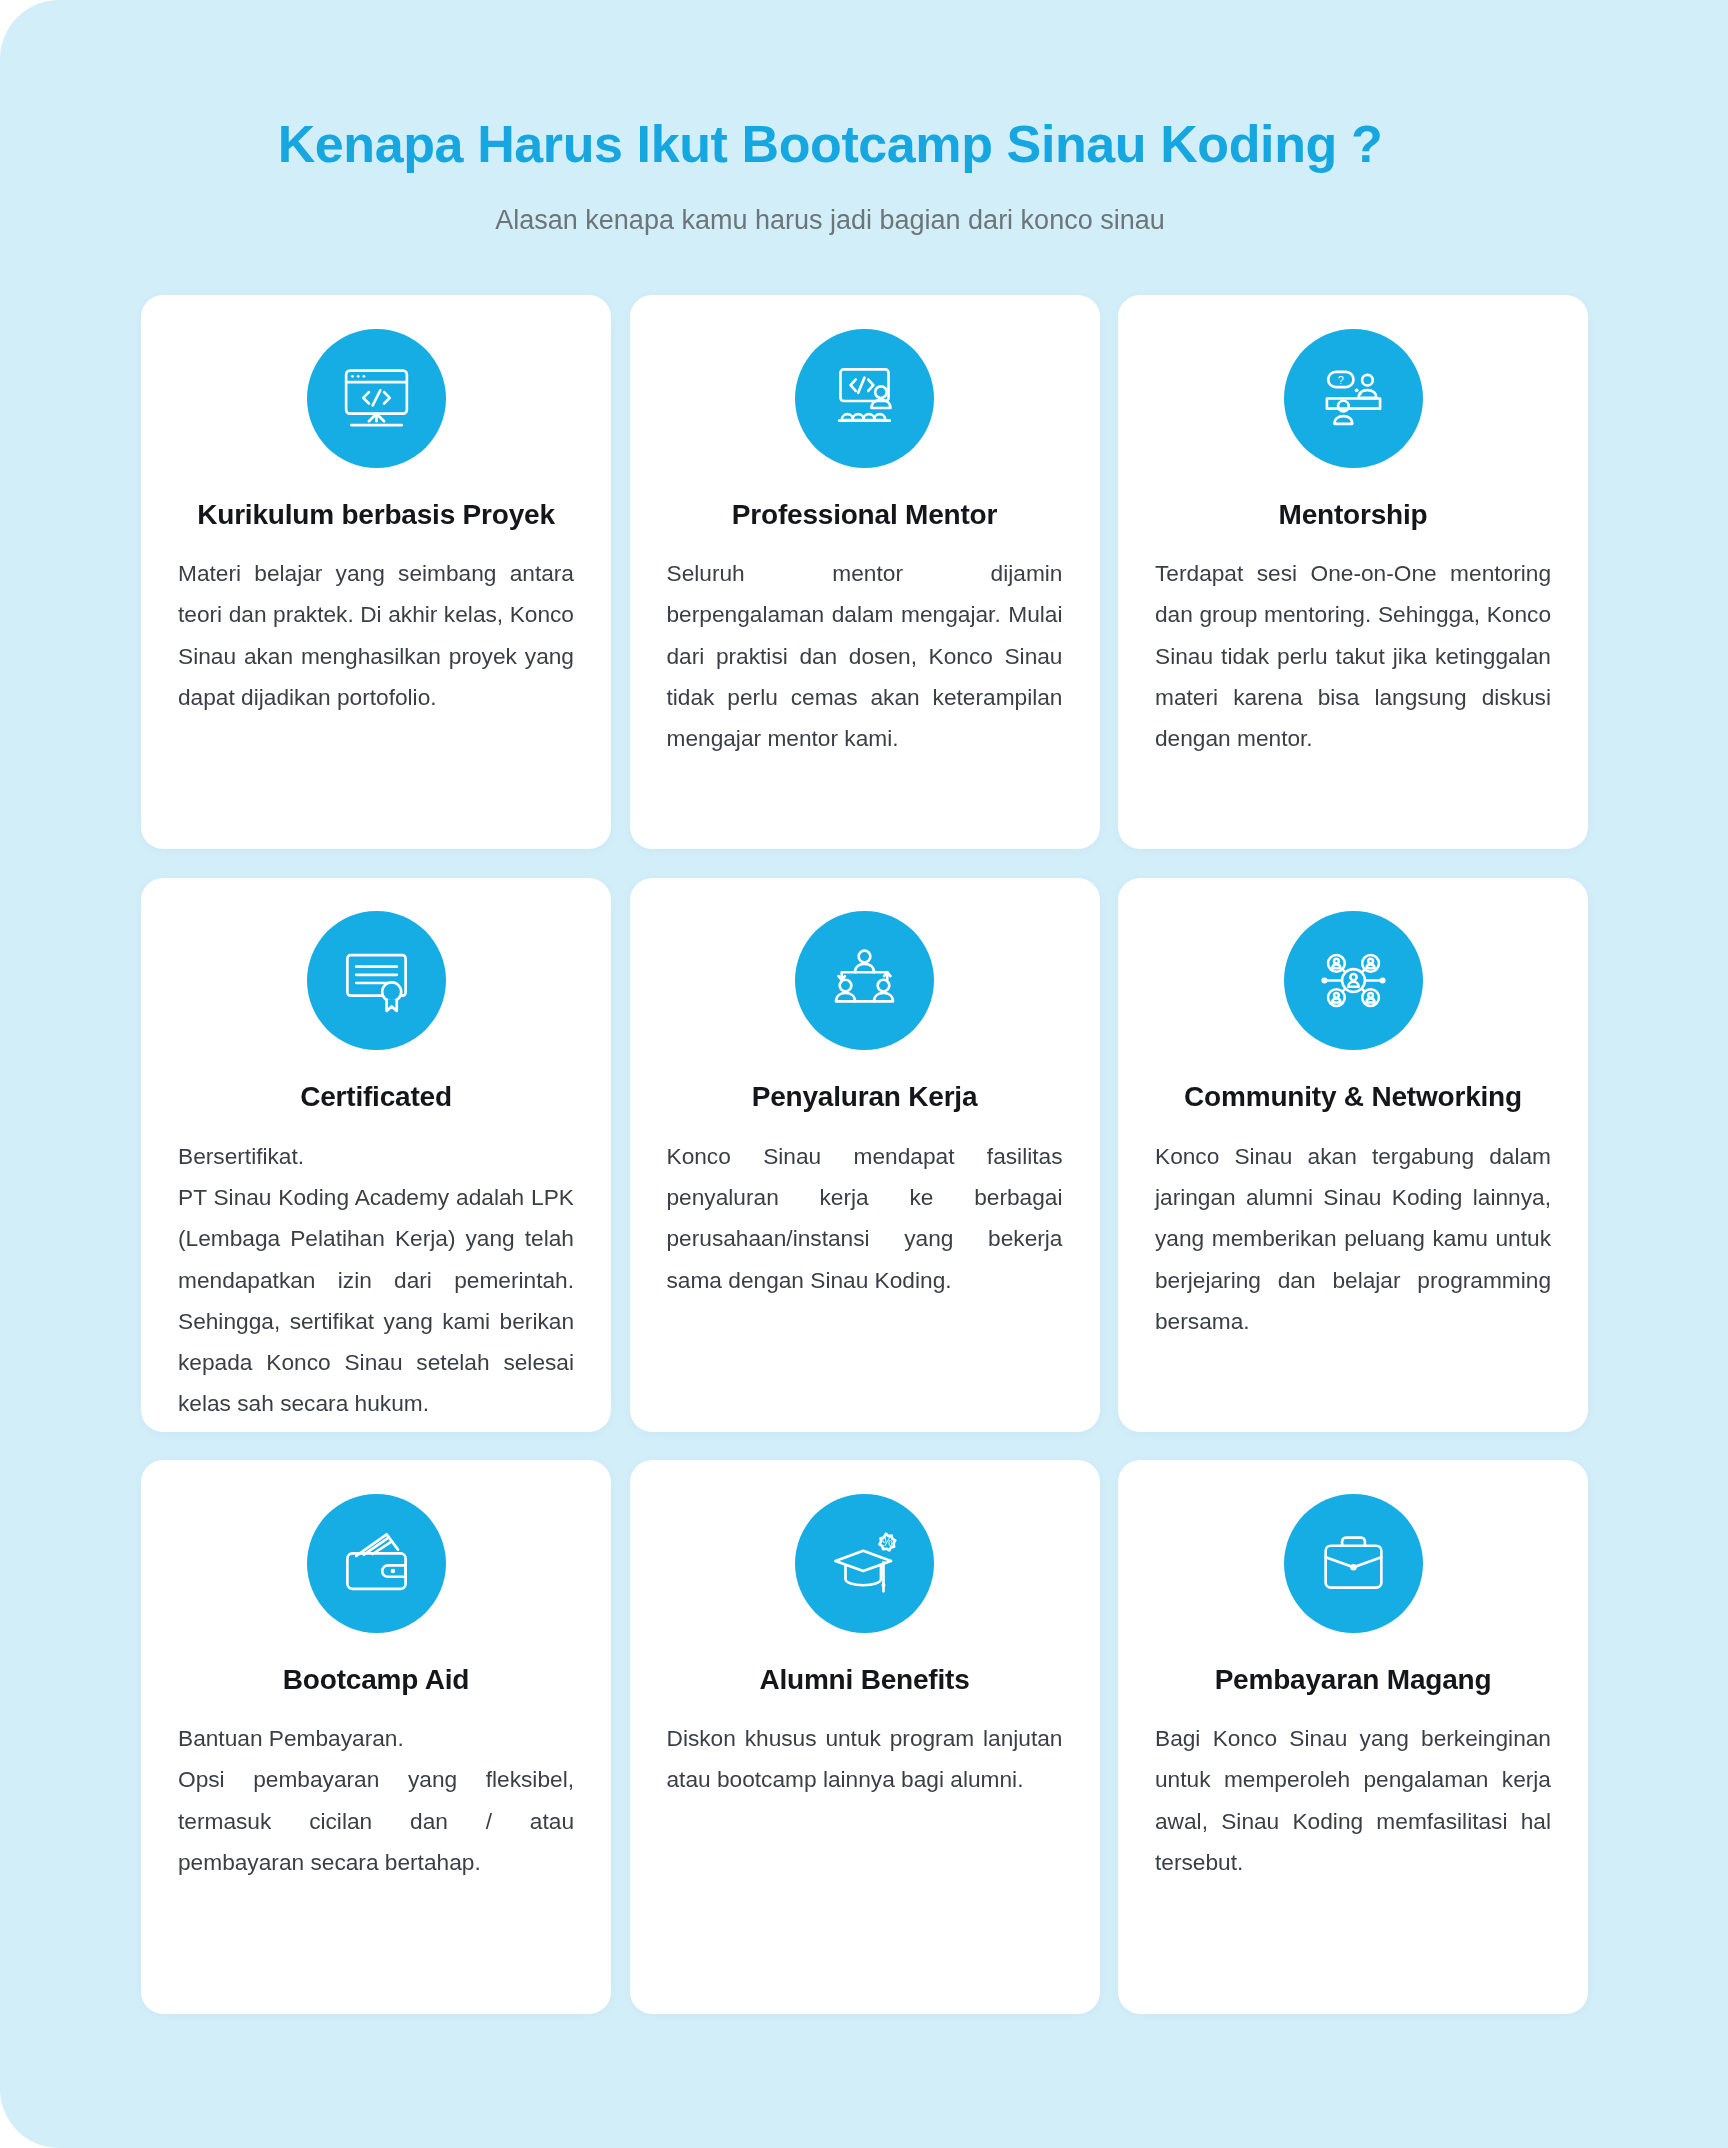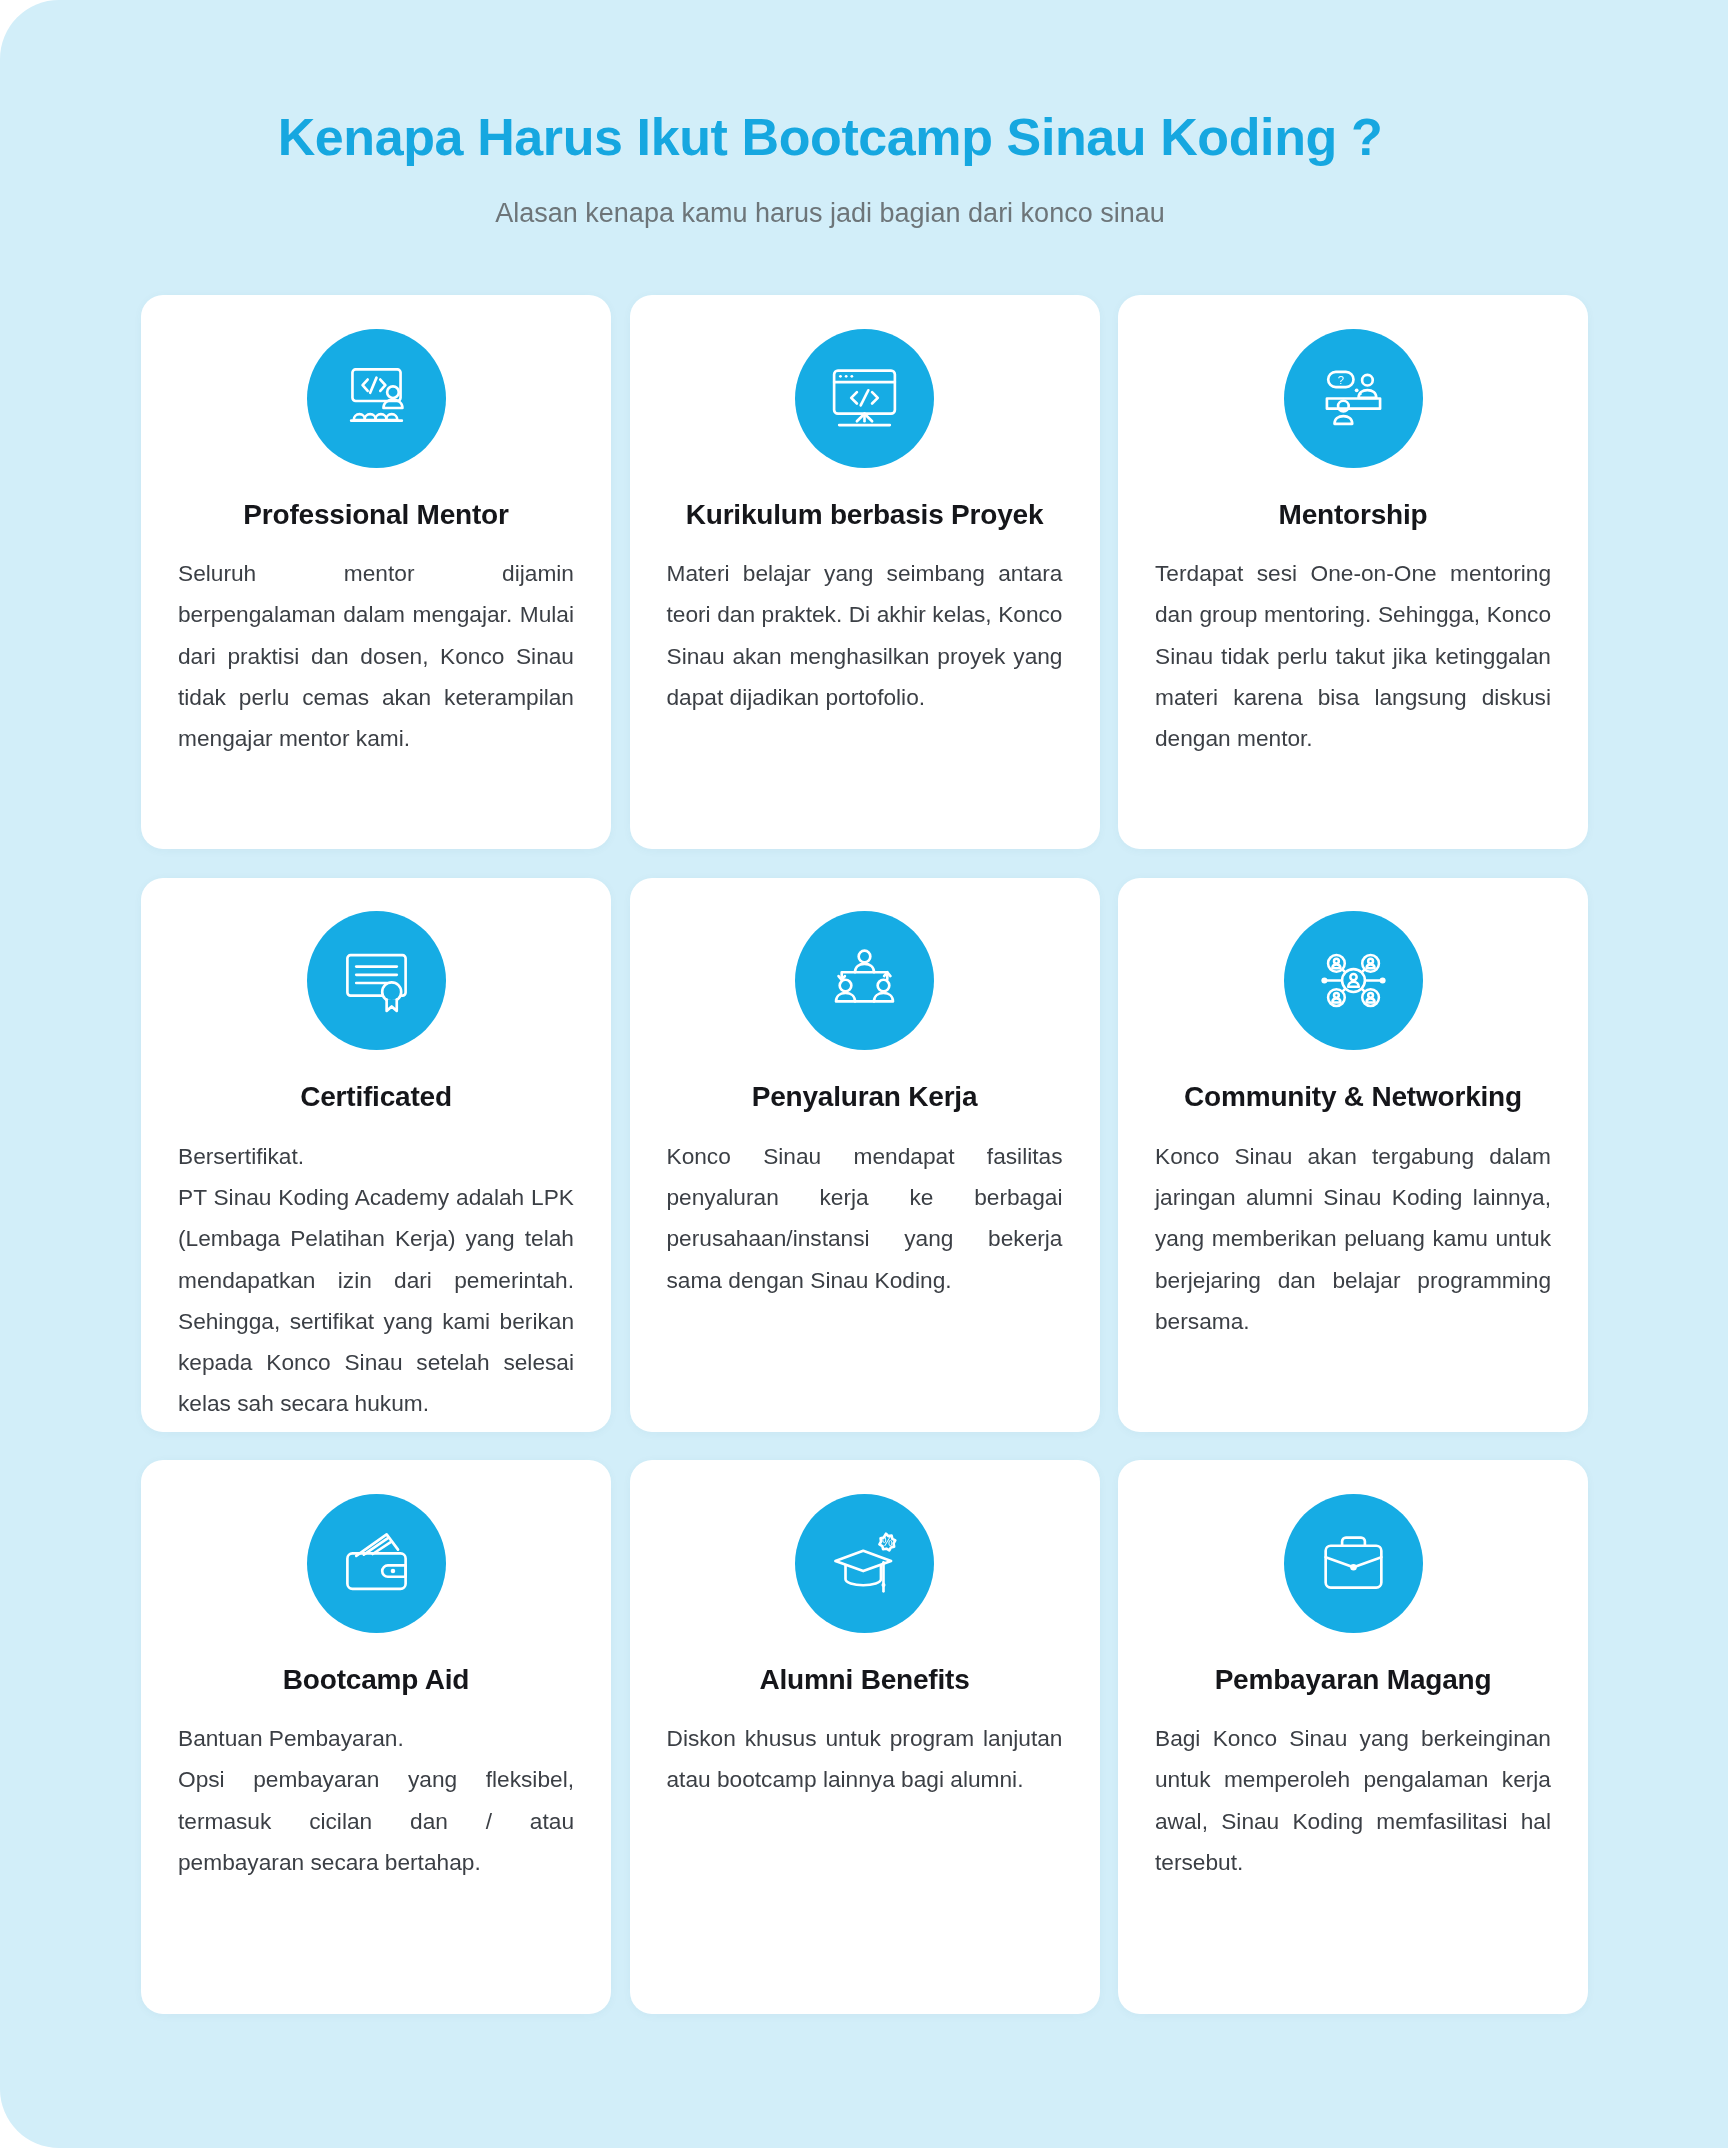--- a/index.html
+++ b/index.html
@@ -27,21 +27,21 @@
     width: 1729px;
     height: 2148px;
     background: #d2eef9;
     border-radius: 59px 0 0 59px;
   }
 
   
   .header {
     position: absolute;
     left: 0;
-    top: 1px;
+    top: 8px;
     width: 1660px;
     text-align: center;
   }
   .page-title {
     margin-top: 107px;
     font-size: 52px;
     font-weight: 700;
     letter-spacing: -0.4px;
     color: #16a7e0;
     line-height: 1.15;
@@ -130,55 +130,55 @@
   <div class="header">
     <div class="page-title">Kenapa Harus Ikut Bootcamp Sinau Koding ?</div>
     <div class="page-subtitle">Alasan kenapa kamu harus jadi bagian dari konco sinau</div>
   </div>
 
   <div class="grid">
 
     <div class="card">
       <div class="icon-circle">
         <svg viewBox="0 0 64 64" fill="none" stroke="#ffffff" stroke-width="2.1" stroke-linecap="round" stroke-linejoin="round">
+          <rect x="8" y="10" width="48" height="34" rx="3"></rect>
+          <line x1="8" y1="19" x2="56" y2="19"></line>
+          <circle cx="13" cy="14.5" r="1.1" fill="#ffffff" stroke="none"></circle>
+          <circle cx="17.5" cy="14.5" r="1.1" fill="#ffffff" stroke="none"></circle>
+          <circle cx="22" cy="14.5" r="1.1" fill="#ffffff" stroke="none"></circle>
+          <polyline points="26,27 21.5,31.5 26,36"></polyline>
+          <line x1="35" y1="25.5" x2="29" y2="37.5"></line>
+          <polyline points="38,27 42.5,31.5 38,36"></polyline>
+          <line x1="32" y1="44" x2="32" y2="50"></line>
+          <polyline points="26,50 32,44 38,50"></polyline>
+          <line x1="12" y1="53" x2="52" y2="53"></line>
+        </svg>
+      </div>
+      <div class="card-title">Kurikulum berbasis Proyek</div>
+      <div class="card-body">Materi belajar yang seimbang antara teori dan praktek. Di akhir kelas, Konco Sinau akan menghasilkan proyek yang dapat dijadikan portofolio.</div>
+    </div>
+
+    <div class="card">
+      <div class="icon-circle">
+        <svg viewBox="0 0 64 64" fill="none" stroke="#ffffff" stroke-width="2.1" stroke-linecap="round" stroke-linejoin="round">
           <rect x="13" y="9" width="38" height="25" rx="2.5"></rect>
           <polyline points="25,17 21,21.5 25,26"></polyline>
           <line x1="32" y1="15.5" x2="27" y2="27.5"></line>
           <polyline points="35,17 39,21.5 35,26"></polyline>
           <circle cx="45" cy="27" r="4.6"></circle>
           <path d="M37.5 39.5c0-4.2 3.4-6.4 7.5-6.4s7.5 2.2 7.5 6.4z"></path>
           <path d="M14 49c0-2.6 2-4.6 4.5-4.6S23 46.4 23 49z"></path>
           <path d="M22.5 49c0-2.6 2-4.6 4.5-4.6S31.5 46.4 31.5 49z"></path>
           <path d="M31 49c0-2.6 2-4.6 4.5-4.6S40 46.4 40 49z"></path>
           <path d="M39.5 49c0-2.6 2-4.6 4.5-4.6S48.5 46.4 48.5 49z"></path>
           <line x1="12" y1="49.5" x2="52" y2="49.5"></line>
         </svg>
       </div>
       <div class="card-title">Professional Mentor</div>
       <div class="card-body">Seluruh mentor dijamin berpengalaman dalam mengajar. Mulai dari praktisi dan dosen, Konco Sinau tidak perlu cemas akan keterampilan mengajar mentor kami.</div>
-    </div>
-
-    <div class="card">
-      <div class="icon-circle">
-        <svg viewBox="0 0 64 64" fill="none" stroke="#ffffff" stroke-width="2.1" stroke-linecap="round" stroke-linejoin="round">
-          <rect x="8" y="10" width="48" height="34" rx="3"></rect>
-          <line x1="8" y1="19" x2="56" y2="19"></line>
-          <circle cx="13" cy="14.5" r="1.1" fill="#ffffff" stroke="none"></circle>
-          <circle cx="17.5" cy="14.5" r="1.1" fill="#ffffff" stroke="none"></circle>
-          <circle cx="22" cy="14.5" r="1.1" fill="#ffffff" stroke="none"></circle>
-          <polyline points="26,27 21.5,31.5 26,36"></polyline>
-          <line x1="35" y1="25.5" x2="29" y2="37.5"></line>
-          <polyline points="38,27 42.5,31.5 38,36"></polyline>
-          <line x1="32" y1="44" x2="32" y2="50"></line>
-          <polyline points="26,50 32,44 38,50"></polyline>
-          <line x1="12" y1="53" x2="52" y2="53"></line>
-        </svg>
-      </div>
-      <div class="card-title">Kurikulum berbasis Proyek</div>
-      <div class="card-body">Materi belajar yang seimbang antara teori dan praktek. Di akhir kelas, Konco Sinau akan menghasilkan proyek yang dapat dijadikan portofolio.</div>
     </div>
 
     <div class="card">
       <div class="icon-circle">
         <svg viewBox="0 0 64 64" fill="none" stroke="#ffffff" stroke-width="2.1" stroke-linecap="round" stroke-linejoin="round">
           <rect x="12" y="11" width="20" height="12" rx="6"></rect>
           <text x="22" y="20.5" font-size="9" fill="#ffffff" stroke="none" text-anchor="middle" font-family="Liberation Sans, sans-serif">?</text>
           <circle cx="34.5" cy="25.5" r="1.5" fill="#ffffff" stroke="none"></circle>
           <circle cx="37.5" cy="28.5" r="1" fill="#ffffff" stroke="none"></circle>
           <circle cx="43" cy="17.5" r="4.2"></circle>

